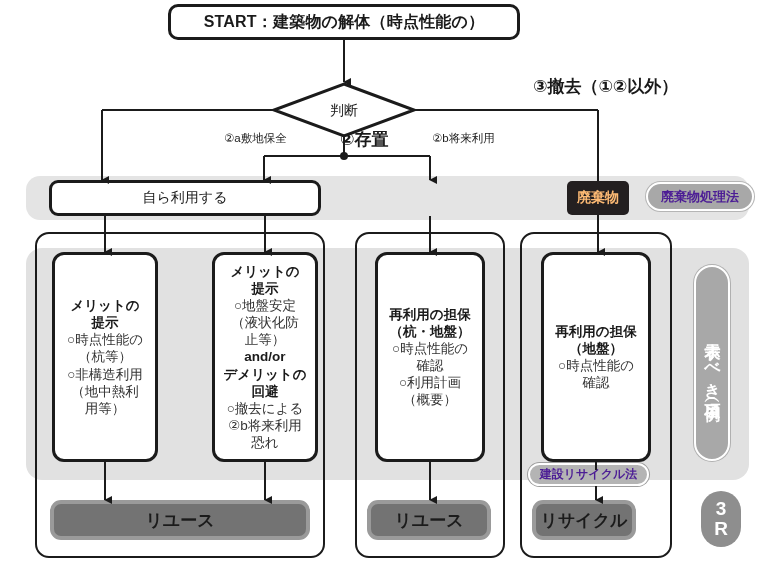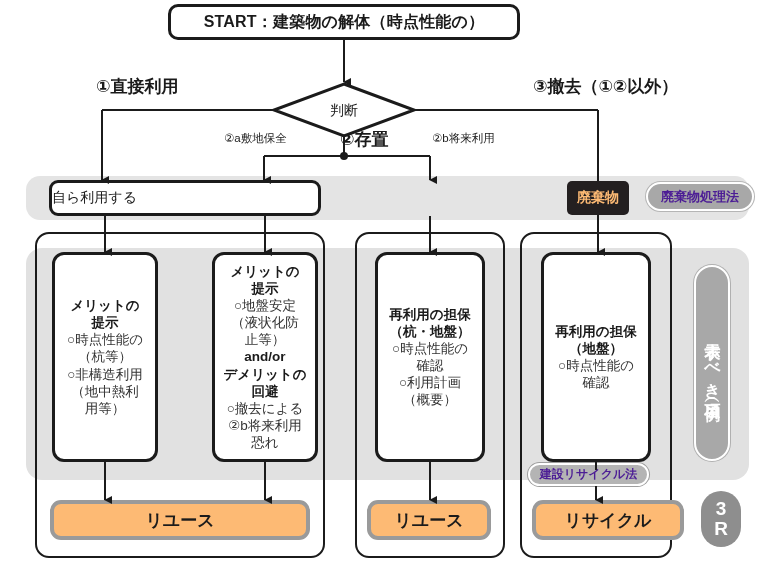--- a/index.html
+++ b/index.html
@@ -41,21 +41,21 @@
     font-weight: bold;
     font-size: 16px;
     letter-spacing: 0.2px;
   }
   .white-box {
     border: 3px solid #1b1b1b;
     border-radius: 9px;
     background: #ffffff;
     display: flex;
     align-items: center;
-    justify-content: flex-start;
+    justify-content: center;
     font-size: 14px;
   }
   .white-box.small { font-size: 13px; }
   .black-box {
     background: #231f20;
     color: #fdba74;
     border-radius: 5px;
     display: flex;
     align-items: center;
     justify-content: center;
@@ -103,21 +103,21 @@
     font-weight: bold;
     display: block;
   }
   .detail-inner .li {
     display: block;
     color: #333;
   }
   .result-box {
     border: 4px solid #9a9a9a;
     border-radius: 11px;
-    background: #fdba74;
+    background: #737373;
     display: flex;
     align-items: center;
     justify-content: center;
     font-weight: bold;
     font-size: 17px;
     color: #1b1b1b;
   }
   .vlabel {
     border: 2.5px solid #ffffff;
     border-radius: 999px;
@@ -175,23 +175,20 @@
 <div id="stage">
 
   <div class="abs gray-panel" style="left:26px; top:176px; width:723px; height:44px;"></div>
 
   <div class="abs gray-panel-lower" style="left:26px; top:248px; width:723px; height:232px;"></div>
 
   <div class="abs start-box" style="left:168px; top:4px; width:352px; height:36px;">
     <span>START：建築物の解体（時点性能の）</span>
   </div>
 
-  <div class="abs edge-label" style="left:96px; top:75px;">
-    <span>①直接利用</span>
-  </div>
   <div class="abs edge-label" style="left:533px; top:75px;">
     <span>③撤去（①②以外）</span>
   </div>
   <div class="abs edge-label md" style="left:340px; top:128px;">
     <span>②存置</span>
   </div>
   <div class="abs edge-label sm" style="left:224px; top:131px;">
     <span>②a敷地保全</span>
   </div>
   <div class="abs edge-label sm" style="left:432px; top:131px;">
@@ -266,21 +263,21 @@
   <div class="abs pill outline-gray" style="left:528px; top:463px; width:121px; height:23px; font-size:12px;">
     <span>建設リサイクル法</span>
   </div>
 
   <div class="abs result-box" style="left:50px; top:500px; width:260px; height:40px;">
     <span>リユース</span>
   </div>
   <div class="abs result-box" style="left:367px; top:500px; width:124px; height:40px;">
     <span>リユース</span>
   </div>
-  <div class="abs result-box" style="left:532px; top:500px; width:152px; height:40px;">
+  <div class="abs result-box" style="left:532px; top:500px; width:104px; height:40px;">
     <span>リサイクル</span>
   </div>
 
   <div class="abs vlabel" style="left:694px; top:265px; width:36px; height:196px;">
     <span>表示すべき項目（例）</span>
   </div>
 
   <div class="abs badge3r" style="left:701px; top:491px; width:40px; height:56px;">
     <span>3</span>
     <span>R</span>

